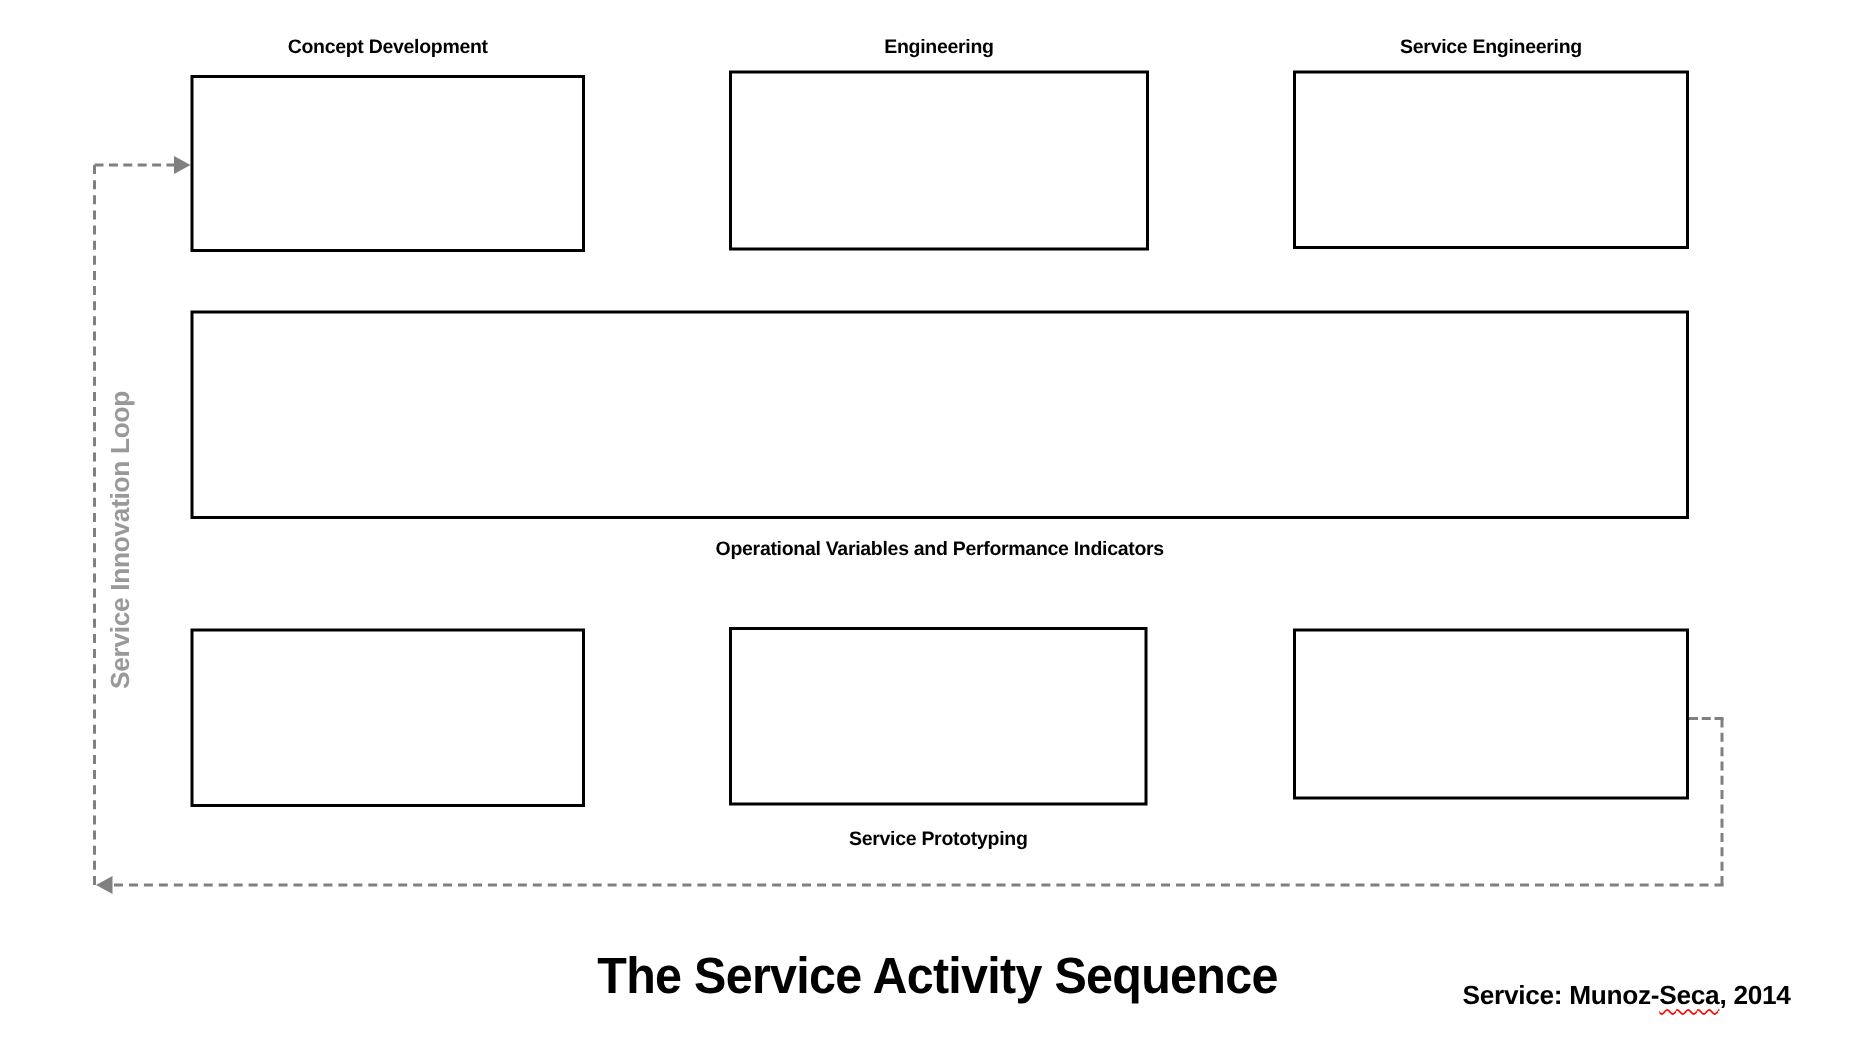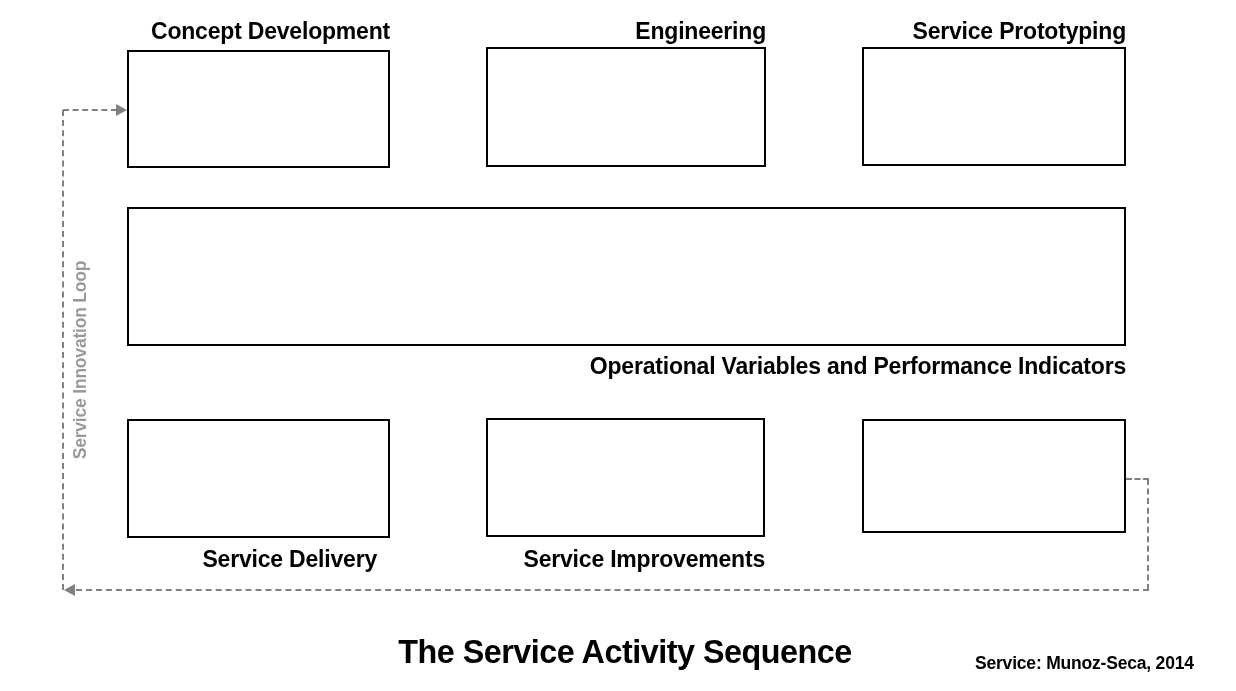--- a/index.html
+++ b/index.html
@@ -22,23 +22,23 @@
   .box1  { left: 127px; top: 50px;  width: 263px; height: 118px; }
   .box2  { left: 486px; top: 47px;  width: 280px; height: 120px; }
   .box3  { left: 862px; top: 47px;  width: 264px; height: 119px; }
   .boxm  { left: 127px; top: 207px; width: 999px; height: 139px; }
   .box4  { left: 127px; top: 419px; width: 263px; height: 119px; }
   .box5  { left: 486px; top: 418px; width: 279px; height: 119px; }
   .box6  { left: 862px; top: 419px; width: 264px; height: 114px; }
 
   .lbl {
     position: absolute;
-    font-size: 23px;
+    font-size: 13px;
     line-height: 20px;
-    text-align: right;
+    text-align: center;
     letter-spacing: -0.2px;
     white-space: nowrap;
   }
   .lbl1 { left: 127px; width: 263px; top: 21px; }
   .lbl2 { left: 486px; width: 280px; top: 21px; }
   .lbl3 { left: 862px; width: 264px; top: 21px; }
   .lblm { left: 127px; width: 999px; top: 356px; }
   .lbl4 { left: 114px; width: 263px; top: 549px; }
   .lbl5 { left: 486px; width: 279px; top: 549px; }
   .lbl6 { left: 862px; width: 264px; top: 549px; }
@@ -95,20 +95,21 @@
   .source {
     position: absolute;
     left: 975px;
     top: 653px;
     font-size: 17.5px;
     line-height: 20px;
     letter-spacing: -0.2px;
     white-space: nowrap;
   }
   .wavy {
+    text-decoration: underline;
     text-decoration-style: wavy;
     text-decoration-color: #ff0000;
     text-decoration-thickness: 1px;
     text-underline-offset: 3px;
   }
 </style>
 </head>
 <body>
 
 <div class="canvas">
@@ -117,32 +118,31 @@
   <div class="dline hline-top"></div>
   <div class="arrow arrow-right"></div>
   <div class="dline hline-bot"></div>
   <div class="arrow arrow-left"></div>
   <div class="dline vline-right"></div>
   <div class="dline hline-stub"></div>
   <div class="loop-label">Service Innovation Loop</div>
 
   <div class="lbl lbl1">Concept Development</div>
   <div class="lbl lbl2">Engineering</div>
-  <div class="lbl lbl3">Service Prototyping</div>
+  <div class="lbl lbl3">Service Engineering</div>
 
   <div class="box box1"></div>
   <div class="box box2"></div>
   <div class="box box3"></div>
 
   <div class="box boxm"></div>
   <div class="lbl lblm">Operational Variables and Performance Indicators</div>
 
   <div class="box box4"></div>
   <div class="box box5"></div>
   <div class="box box6"></div>
 
-  <div class="lbl lbl4">Service Delivery</div>
-  <div class="lbl lbl5">Service Improvements</div>
+  <div class="lbl lbl5">Service Prototyping</div>
 
   <div class="title">The Service Activity Sequence</div>
   <div class="source"><span>Service: Munoz-</span><span class="wavy">Seca</span><span>, 2014</span></div>
 
 </div>
 
 </body></html>

